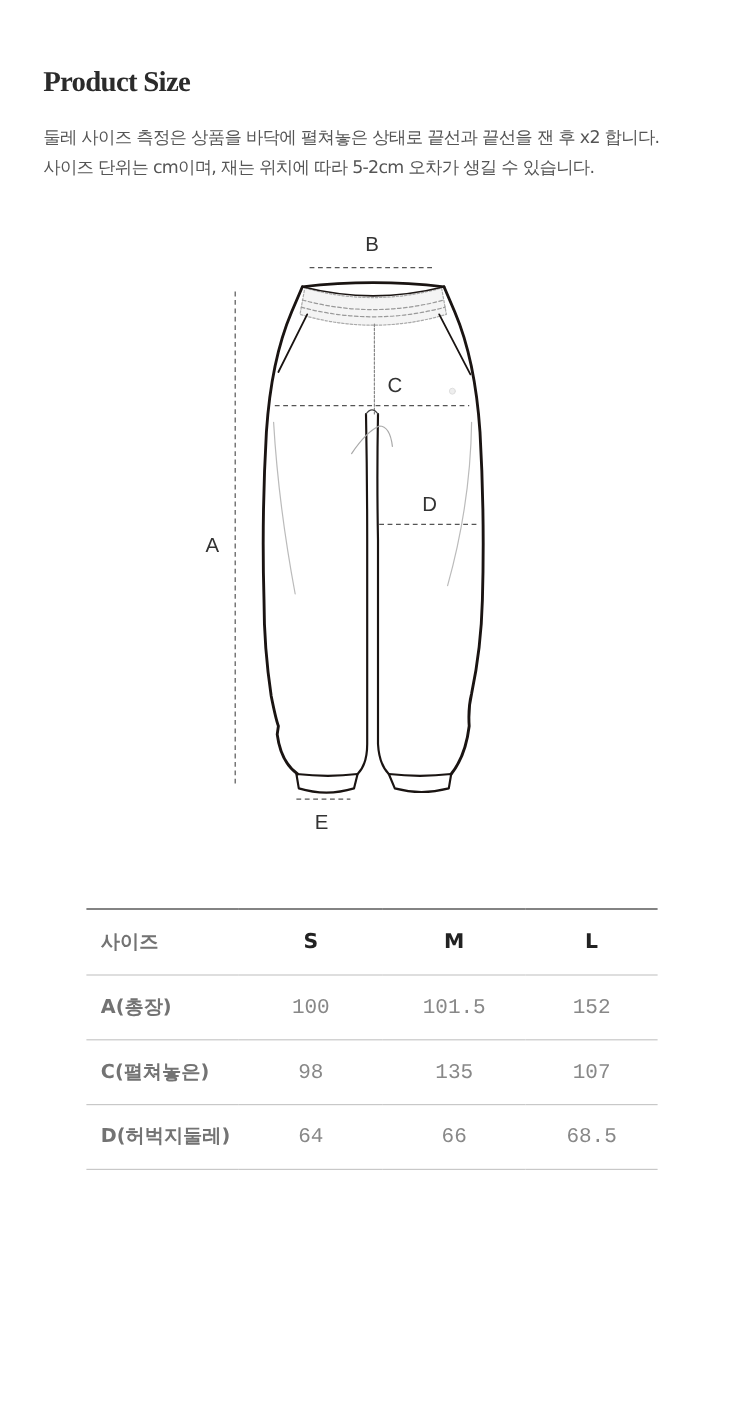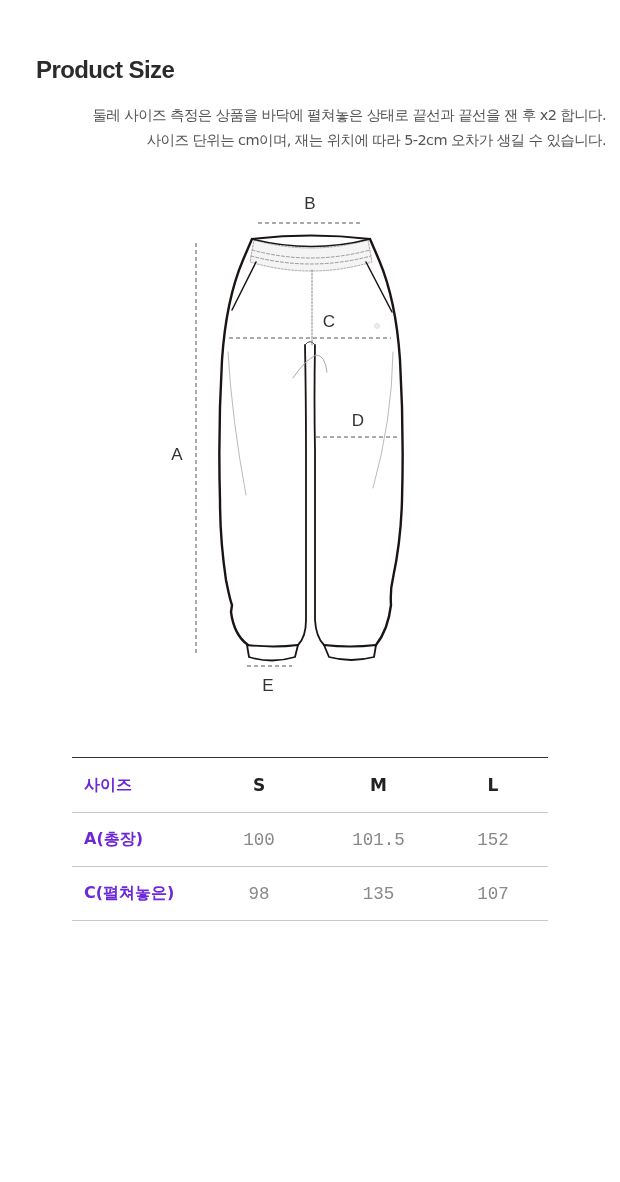--- a/index.html
+++ b/index.html
@@ -1,44 +1,44 @@
 <!DOCTYPE html>
 <html><head>
 <meta charset="utf-8">
 <style>
   * { margin: 0; padding: 0; box-sizing: border-box; }
   html, body { width: 620px; height: 1182px; background: #ffffff; overflow: hidden; }
   body { position: relative; font-family: "DejaVu Sans", "Liberation Sans", sans-serif; color: #222; }
   .title {
     position: absolute; left: 36px; top: 56px;
     font-size: 24px; font-weight: bold; color: #2b2b2b; letter-spacing: -0.6px;
-    font-family: Liberation Sans, sans-serif;
+    font-family: Liberation Serif, serif;
   }
   .desc {
     position: absolute; left: 36px; top: 103px; width: 570px;
     font-size: 14.5px; line-height: 25px; color: #555; letter-spacing: -0.6px;
   }
-  .desc div { white-space: nowrap; text-align: right; }
+  .desc div { white-space: nowrap; }
   .diagram { position: absolute; left: 0; top: 180px; width: 620px; height: 530px; }
   .diagram svg { position: absolute; left: 0; top: 0; }
   .dlabel {
     position: absolute; font-size: 17px; color: #333; transform: translate(-50%, -50%);
     font-family: "Liberation Sans", "DejaVu Sans", sans-serif;
   }
   table.size {
     position: absolute; left: 72px; top: 757px; width: 476px;
     border-collapse: collapse; table-layout: fixed;
   }
   table.size th, table.size td {
     height: 54px; border-bottom: 1px solid #c8c8c8; text-align: center; vertical-align: middle;
     font-size: 17px;
   }
   table.size thead th { border-top: 1px solid #333; height: 55px; font-weight: bold; color: #222; }
   table.size th.rowhead, table.size td.rowhead {
-    text-align: left; padding-left: 12px; font-weight: bold; color: #6d28d9; font-size: 16px;
+    text-align: left; padding-left: 12px; font-weight: bold; color: #737373; font-size: 16px;
   }
   table.size td.val { color: #888; font-family: Liberation Mono, monospace; font-size: 17.5px; }
   col.c0 { width: 127px; } col.c1 { width: 120px; } col.c2 { width: 119px; } col.c3 { width: 110px; }
 </style>
 </head>
 <body>
 
 <h1 class="title">Product Size</h1>
 
 <div class="desc">
@@ -115,14 +115,20 @@
       <td class="val">100</td>
       <td class="val">101.5</td>
       <td class="val">152</td>
     </tr>
     <tr>
       <td class="rowhead">C(펼쳐놓은)</td>
       <td class="val">98</td>
       <td class="val">135</td>
       <td class="val">107</td>
     </tr>
+    <tr>
+      <td class="rowhead">D(허벅지둘레)</td>
+      <td class="val">64</td>
+      <td class="val">66</td>
+      <td class="val">68.5</td>
+    </tr>
   </tbody>
 </table>
 
 </body></html>

